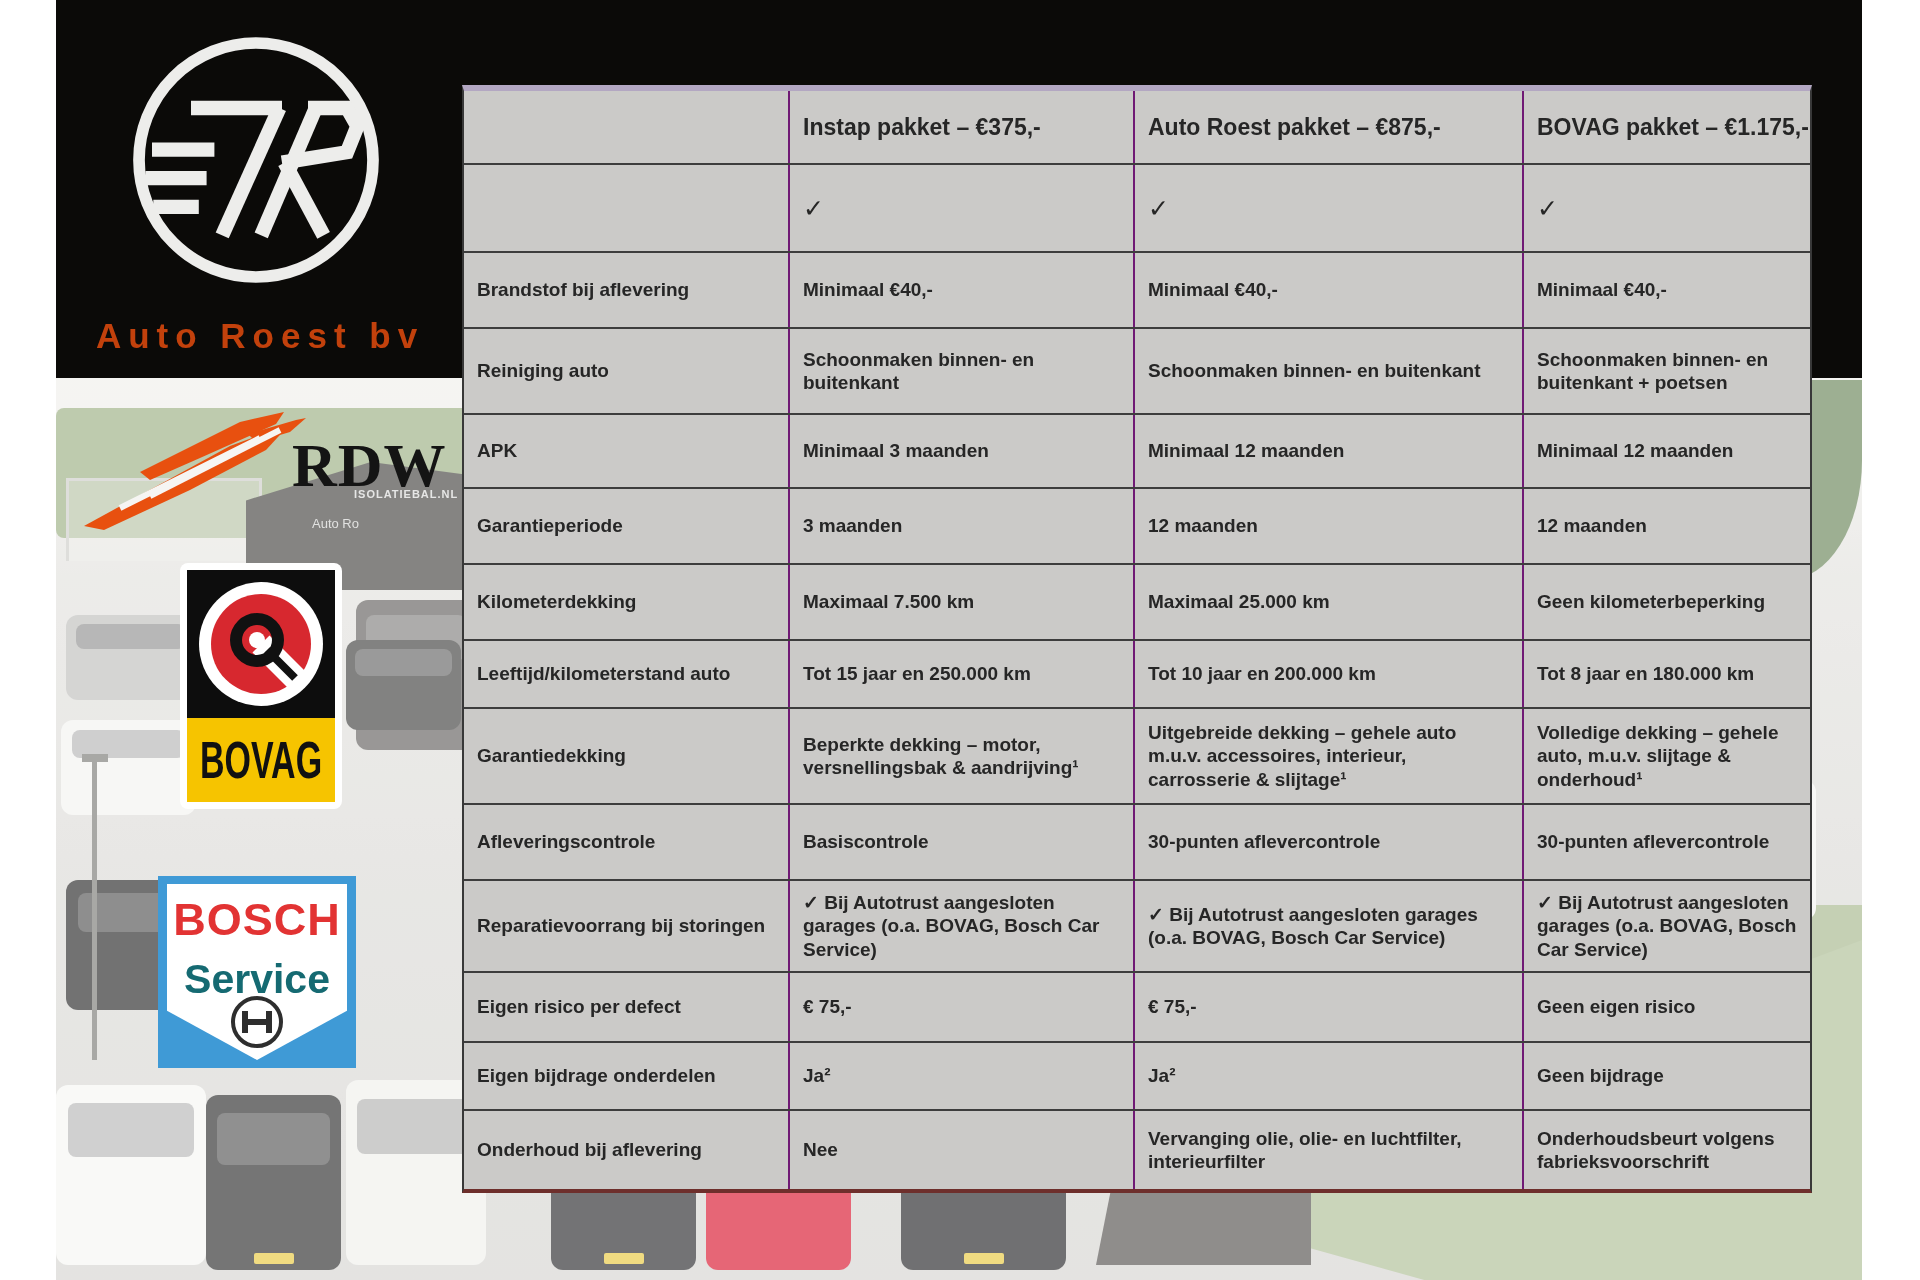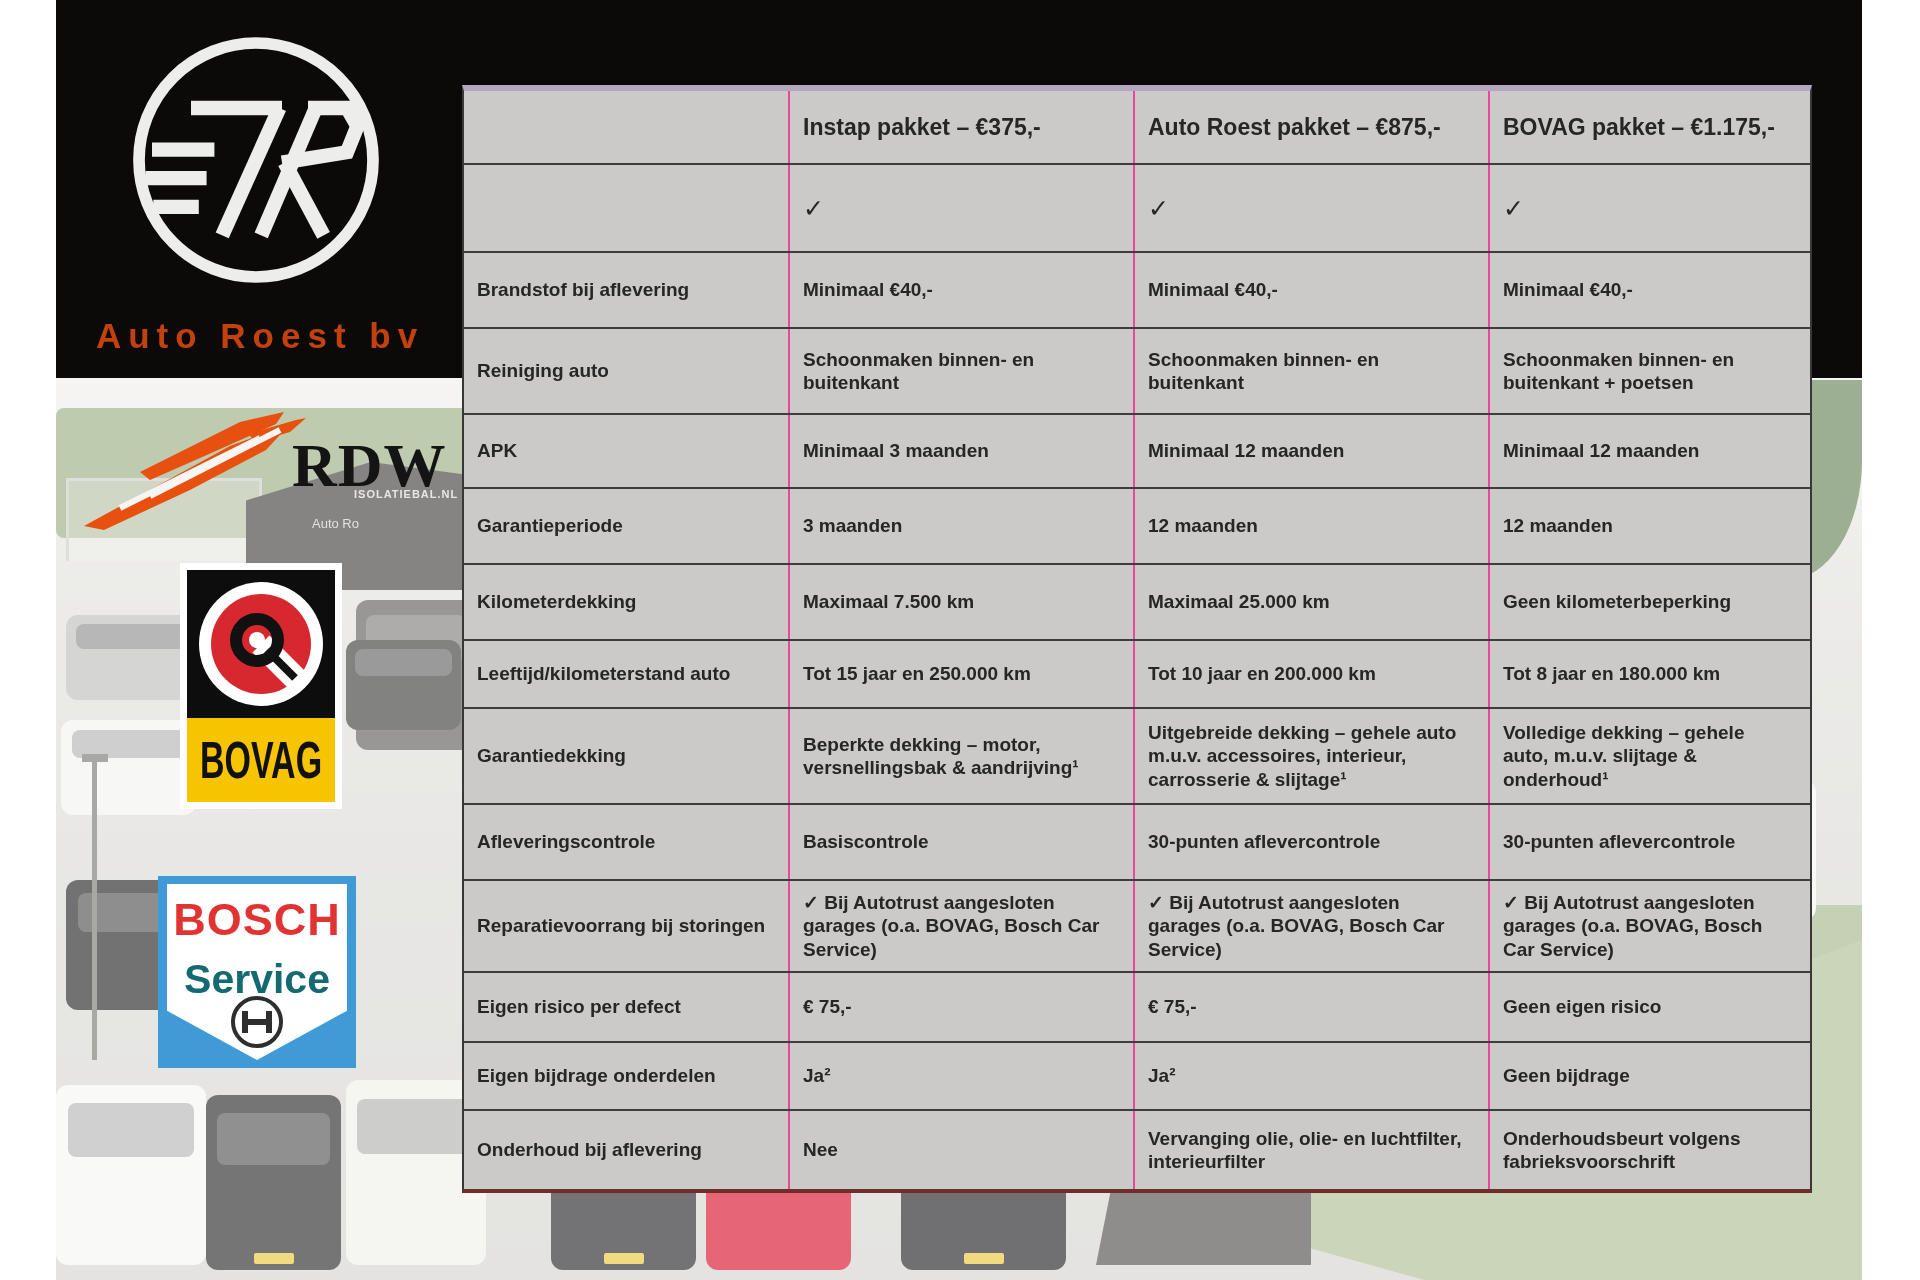--- a/index.html
+++ b/index.html
@@ -39,21 +39,21 @@
   #dealer-name{position:absolute;left:2px;top:316px;width:100%;text-align:center;color:#c2410c;
                font-size:35px;font-weight:700;letter-spacing:7px;}
 
   
   #rdw{position:absolute;left:80px;top:408px;width:360px;height:140px;}
   #rdw-text{position:absolute;left:212px;top:22px;font-family:"Liberation Serif",serif;font-weight:700;
             font-size:62px;color:#141414;letter-spacing:1px;}
 
   
   #bovag{position:absolute;left:180px;top:563px;width:162px;height:246px;background:#fff;
-         border-radius:0;padding:0;}
+         border-radius:8px;padding:0;}
   #bovag .black{position:absolute;left:7px;top:7px;width:148px;height:148px;background:#0d0d0d;}
   #bovag .yellow{position:absolute;left:7px;top:155px;width:148px;height:84px;background:#f6c400;
                  display:flex;align-items:center;justify-content:center;}
   #bovag-text{font-size:34px;font-weight:700;color:#111;transform:scaleY(1.55);letter-spacing:0px;}
 
   
   #bosch{position:absolute;left:158px;top:876px;width:198px;height:192px;background:#3f9ad6;}
   #bosch .shield{position:absolute;left:9px;top:8px;width:180px;height:176px;background:#fff;
                  clip-path:polygon(0 0,100% 0,100% 72%,50% 100%,0 72%);}
   #bosch-line1{position:absolute;left:0;top:18px;width:100%;text-align:center;font-size:45px;
@@ -63,22 +63,22 @@
   #bosch svg{position:absolute;left:71px;top:118px;}
 
   
   #pkg-table{position:absolute;left:462px;top:85px;width:1346px;
              border-top:6px solid #b3a7c2;border-left:2px solid #383838;border-right:2px solid #383838;
              border-bottom:4px solid #6e2f2c;background:#cbcac8;color:#262626;}
   .trow{display:flex;border-bottom:2px solid #3d3d3d;}
   .trow:last-child{border-bottom:none;}
   .tcell{flex:none;box-sizing:border-box;display:flex;align-items:center;
          padding:6px 16px 6px 13px;font-size:19px;font-weight:700;line-height:1.22;}
-  .tcell.c0{width:326px;}.tcell.c1{width:345px;}.tcell.c2{width:355px;}.tcell.c3{width:310px;}
-  .tcell.c0,.tcell.c1,.tcell.c2{border-right:2px solid #ec4899;}
+  .tcell.c0{width:326px;}.tcell.c1{width:345px;}.tcell.c2{width:389px;}.tcell.c3{width:310px;}
+  .tcell.c0,.tcell.c1,.tcell.c2{border-right:2px solid #701a75;}
   .trow.hdr .tcell{font-size:23px;}
   .tcell.check{font-weight:400;font-size:25px;}
 </style>
 </head>
 <body>
 
 <div id="canvas">
 
   <div id="photo">
     <div class="field"></div>

